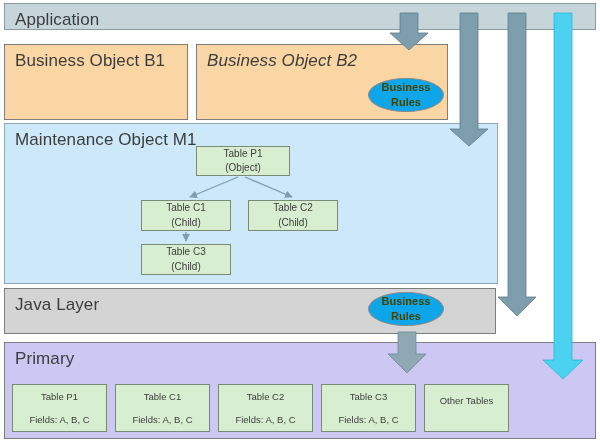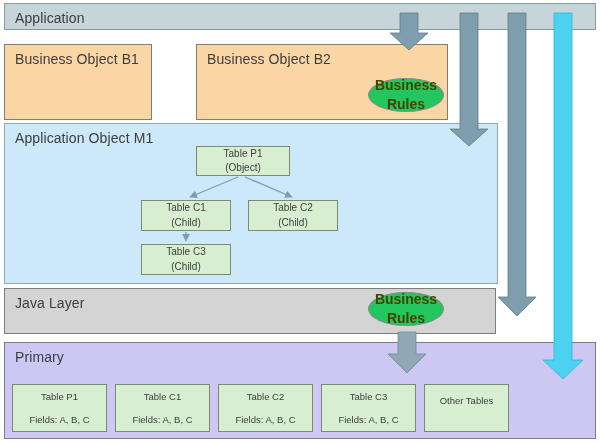--- a/index.html
+++ b/index.html
@@ -19,50 +19,51 @@
   }
   .layer {
     position: absolute;
     box-sizing: border-box;
     border: 1px solid #808080;
   }
   .layer-title {
     position: absolute;
     left: 10px;
     top: 6px;
-    font-size: 14px;
+    font-size: 17px;
     color: #3d3d3d;
     letter-spacing: 0.1px;
     white-space: nowrap;
   }
   
   #application {
     left: 4px;
     top: 3px;
     width: 592px;
     height: 27px;
     background: #c5d5da;
     border-color: #8a9ba0;
   }
   
   #bo-b1 {
     left: 4px;
     top: 44px;
-    width: 148px;
+    width: 184px;
     height: 76px;
     background: #fad6a5;
     border-color: #7d7d7d;
   }
   #bo-b2 {
     left: 196px;
     top: 44px;
     width: 252px;
     height: 76px;
     background: #fad6a5;
     border-color: #7d7d7d;
+    font-style: italic;
   }
   
   #maintenance {
     left: 4px;
     top: 123px;
     width: 494px;
     height: 161px;
     background: #cce8f9;
     border-color: #8fa8b5;
   }
@@ -128,25 +129,25 @@
   #db-p1 { left: 12px; top: 384px; width: 95px; height: 48px; }
   #db-c1 { left: 115px; top: 384px; width: 95px; height: 48px; }
   #db-c2 { left: 218px; top: 384px; width: 95px; height: 48px; }
   #db-c3 { left: 321px; top: 384px; width: 95px; height: 48px; }
   #db-other { left: 424px; top: 384px; width: 85px; height: 48px; }
 
   
   .rules {
     position: absolute;
     box-sizing: border-box;
-    background: #22c55e;
+    background: #0ea5e9;
     border: 1px solid #8a8a8a;
     border-radius: 50%;
     color: #444400;
-    font-size: 14px;
+    font-size: 11px;
     font-weight: bold;
     display: flex;
     flex-direction: column;
     align-items: center;
     justify-content: center;
     line-height: 1.35;
     text-align: center;
   }
   #rules-bo { left: 368px; top: 78px; width: 76px; height: 34px; }
   #rules-java { left: 368px; top: 292px; width: 76px; height: 34px; }
@@ -170,21 +171,21 @@
   </div>
 
   <div class="layer" id="bo-b1">
     <div class="layer-title">Business Object B1</div>
   </div>
   <div class="layer" id="bo-b2">
     <div class="layer-title">Business Object B2</div>
   </div>
 
   <div class="layer" id="maintenance">
-    <div class="layer-title">Application Object M1</div>
+    <div class="layer-title">Maintenance Object M1</div>
   </div>
 
   <div class="layer" id="java-layer">
     <div class="layer-title">Java Layer</div>
   </div>
 
   <div class="layer" id="database">
     <div class="layer-title">Primary</div>
   </div>
 

